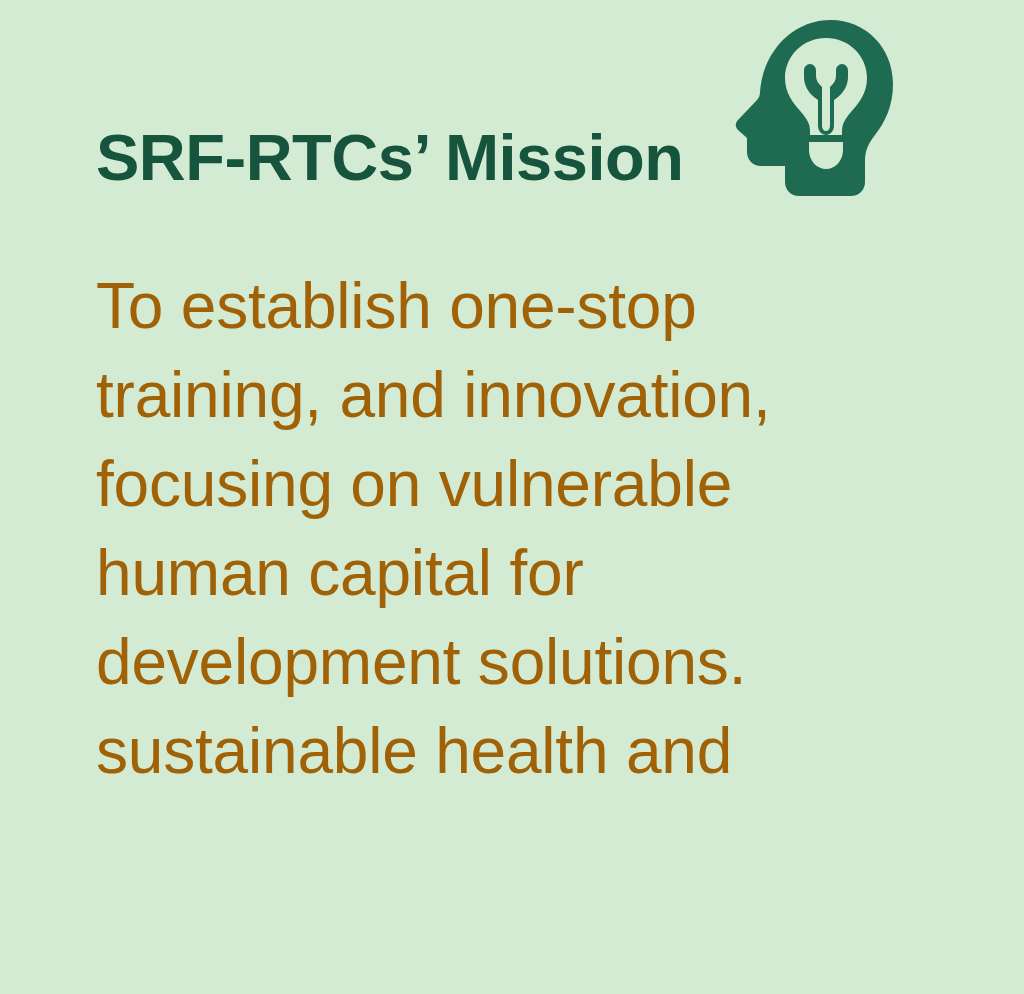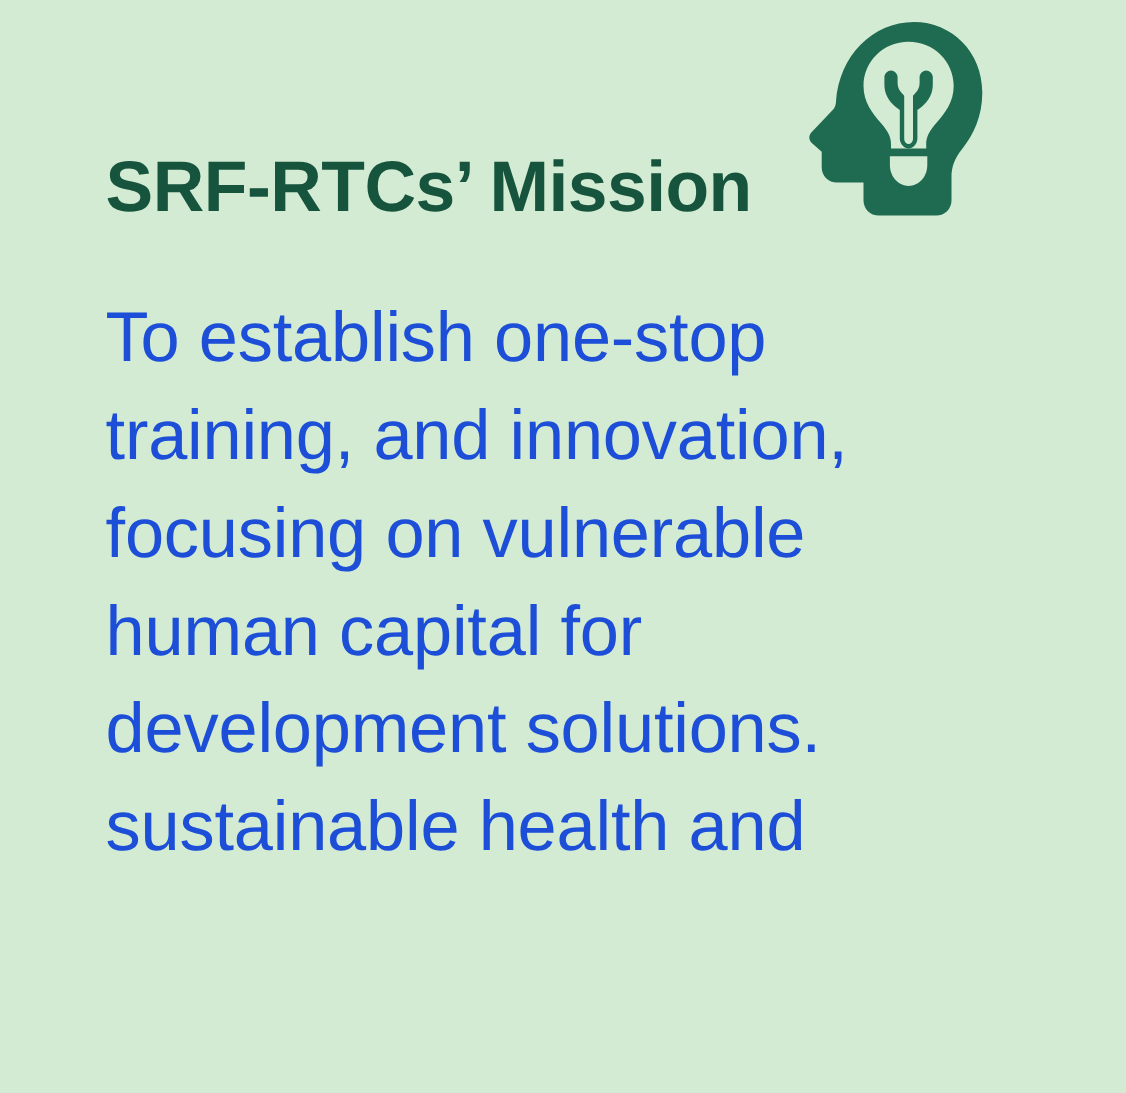--- a/index.html
+++ b/index.html
@@ -36,21 +36,21 @@
   #brain-idea-icon svg {
     display: block;
     width: 100%;
     height: 100%;
   }
 
   
   #title-row {
     position: absolute;
     left: 96px;
-    top: 130px;
+    top: 118px;
     width: 860px;
     height: 84px;
     z-index: 2;
   }
   #page-title {
     margin: 0;
     font-size: 65px;
     font-weight: bold;
     line-height: 80px;
     letter-spacing: -0.5px;
@@ -65,21 +65,21 @@
     top: 262px;
     width: 870px;
     z-index: 1;
   }
   .body-line {
     display: block;
     font-size: 64px;
     font-weight: 400;
     line-height: 89px;
     letter-spacing: -0.2px;
-    color: #1d4ed8;
+    color: #a16207;
     white-space: nowrap;
   }
 </style>
 </head>
 <body>
 
 <div id="card">
 
   <div id="brain-idea-icon">
     <svg viewBox="0 0 165 190" xmlns="http://www.w3.org/2000/svg" aria-hidden="true">

